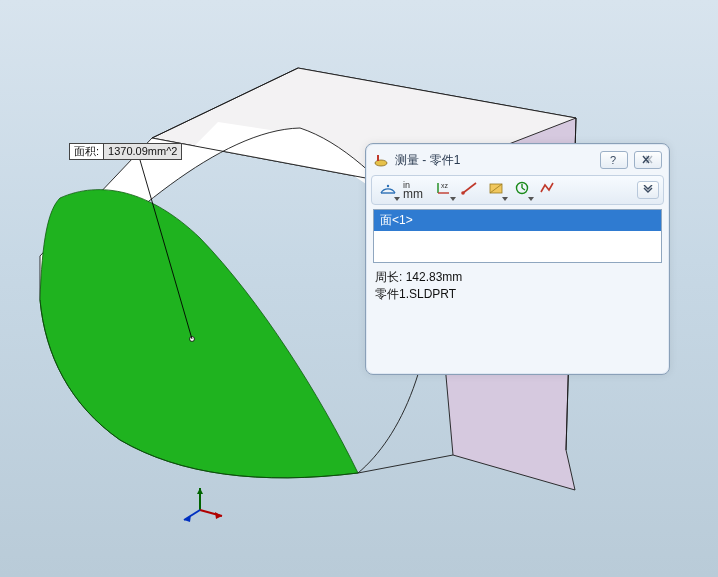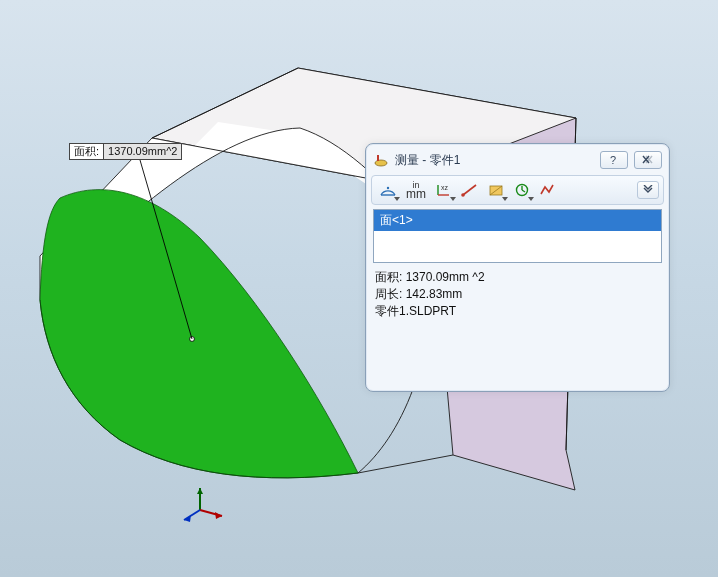--- a/index.html
+++ b/index.html
@@ -70,21 +70,21 @@
     border: 1px solid #c3d1e2;
     border-radius: 4px;
     padding: 3px 4px;
     margin: 2px 2px 4px 2px;
     height: 30px;
   }
   .tbtn {
     width: 24px; height: 22px;
     border: 1px solid transparent;
     border-radius: 3px;
-    display:flex; align-items:center; justify-content:center;
+    display:flex; align-items:flex-start; justify-content:center;
     cursor:pointer;
     position:relative;
     flex: none;
   }
   .tbtn .dd {
     position:absolute; right:-1px; bottom:-1px;
     width:0;height:0;border-left:3px solid transparent;border-right:3px solid transparent;border-top:4px solid #555;
   }
   .tbtn.units { width: 28px; font-size:9px; color:#333; line-height:9px; text-align:center; flex-direction:column; }
   .tbtn.units .u-top{font-size:9px;}
@@ -254,20 +254,19 @@
         </svg>
       </div>
     </div>
 
     <div class="selection-pane">
       <div class="sel-item">面&lt;1&gt;</div>
       <div class="sel-empty"></div>
     </div>
 
     <div class="results">
-      <div class="row">面积: 1370.09mm ^2</div>
       <div class="row">周长: 142.83mm</div>
       <div class="row">零件1.SLDPRT</div>
     </div>
     <div class="dialog-bottom-pad"></div>
   </div>
 
 </div>
 
 </body></html>

